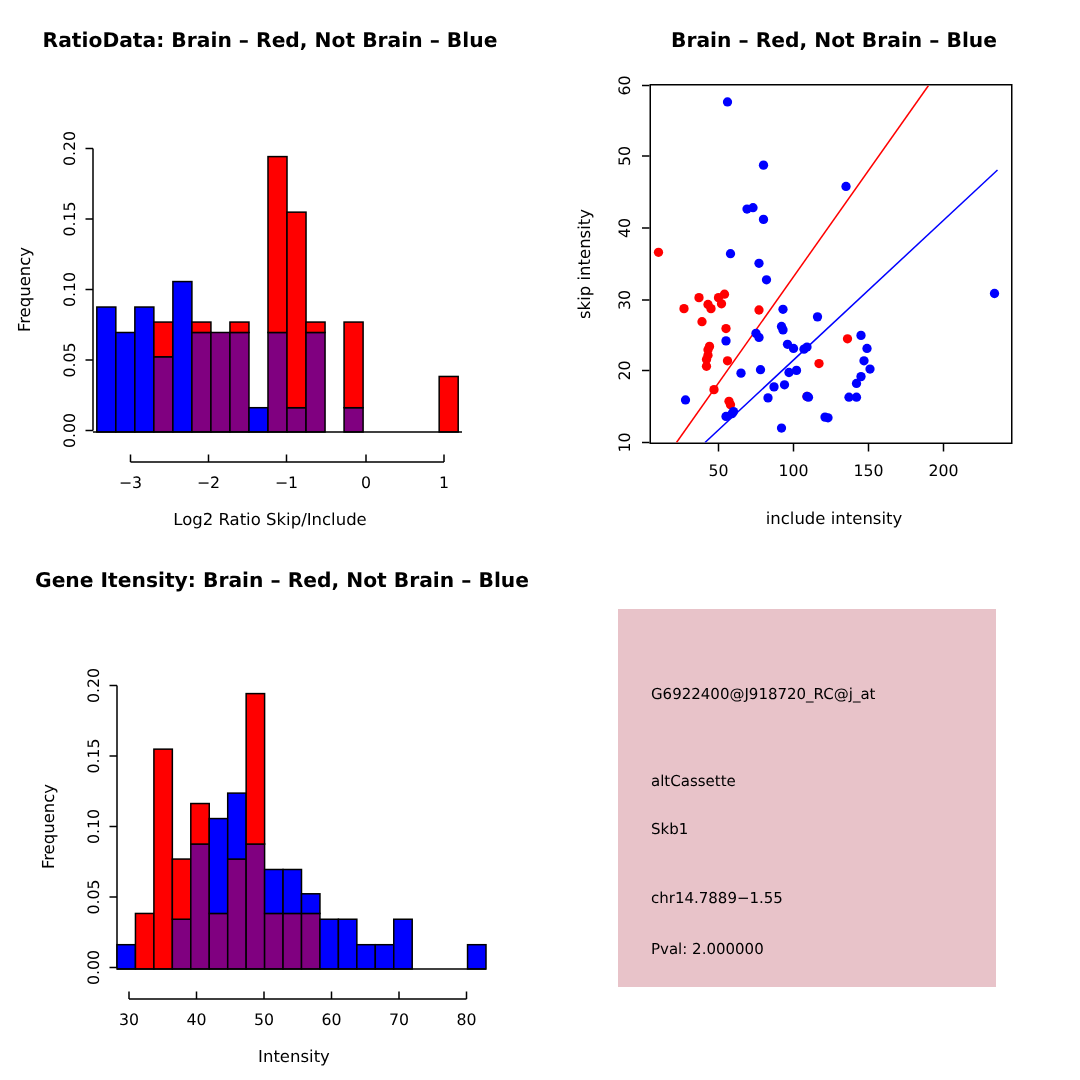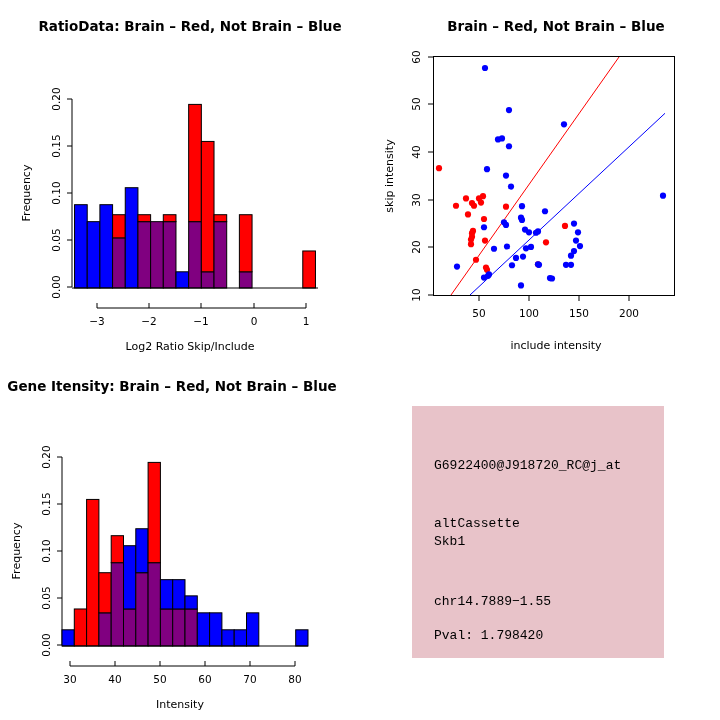--- a/index.html
+++ b/index.html
@@ -1,29 +1,29 @@
 <!DOCTYPE html>
 <html><head>
 <meta charset="utf-8">
 <style>
   html,body{margin:0;padding:0;background:#ffffff;}
   body{width:720px;height:720px;position:relative;
        font-family:"DejaVu Sans","Liberation Sans",sans-serif;
        -webkit-font-smoothing:none;}
   .panel{position:absolute;}
-  #panel-ratio{left:0;top:0;width:360px;height:360px;padding-left:10px;}
+  #panel-ratio{left:0;top:0;width:360px;height:360px;}
   #panel-scatter{left:376px;top:0;width:360px;height:360px;}
-  #panel-gene{left:0;top:360px;width:360px;height:360px;}
+  #panel-gene{left:16px;top:360px;width:360px;height:360px;}
   #panel-info{left:360px;top:360px;width:360px;height:360px;}
   svg{display:block;}
   text{font-family:"DejaVu Sans","Liberation Sans",sans-serif;fill:#000;}
   .title{font-size:13.5px;font-weight:bold;}
   .axlab{font-size:11px;}
   .tick{font-size:10.5px;}
-  .infotext{font-size:13px;font-family:Liberation Mono, monospace;}
+  .infotext{font-size:10px;}
   .infotext.pval{fill:#cc0000;}
   .bar-blue{fill:#0000ff;stroke:#000;stroke-width:1;}
   .bar-red{fill:#ff0000;stroke:#000;stroke-width:1;}
   .bar-purple{fill:#800080;stroke:#000;stroke-width:1;}
   .axisline{stroke:#000;stroke-width:1;fill:none;}
   .box{stroke:#000;stroke-width:1;fill:none;}
   .pt-red{fill:#ff0000;}
   .pt-blue{fill:#0000ff;}
   .fit-red{stroke:#ff0000;stroke-width:1;fill:none;}
   .fit-blue{stroke:#0000ff;stroke-width:1;fill:none;}
@@ -241,17 +241,17 @@
     <text class="tick" x="250" y="323" text-anchor="middle">70</text>
     <text class="tick" x="295" y="323" text-anchor="middle">80</text>
     <text class="axlab" x="180" y="348" text-anchor="middle">Intensity</text>
   </svg>
 </div>
 
 <div class="panel" id="panel-info">
   <div id="info-box">
     <div class="line infotext" style="top:52px">G6922400@J918720_RC@j_at</div>
     <div class="line infotext" style="top:110px">altCassette</div>
-    <div class="line infotext" style="top:128px">Skb1</div>
+    <div class="line infotext" style="top:142px">Skb1</div>
     <div class="line infotext" style="top:188px">chr14.7889−1.55</div>
-    <div class="line infotext pval" style="top:222px">Pval: 1.798420</div>
+    <div class="line infotext pval" style="top:222px">Pval: 2.000000</div>
   </div>
 </div>
 
 </body></html>

